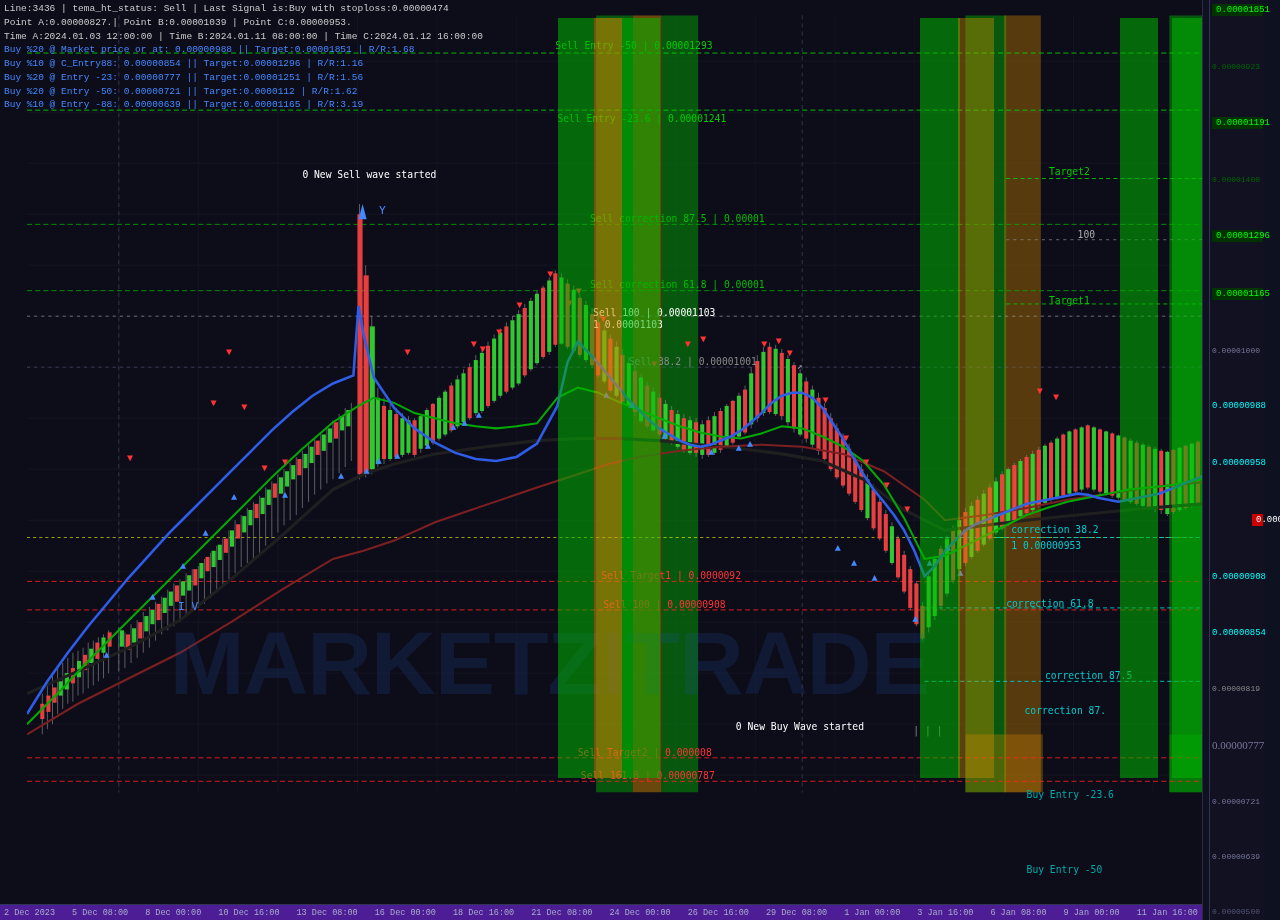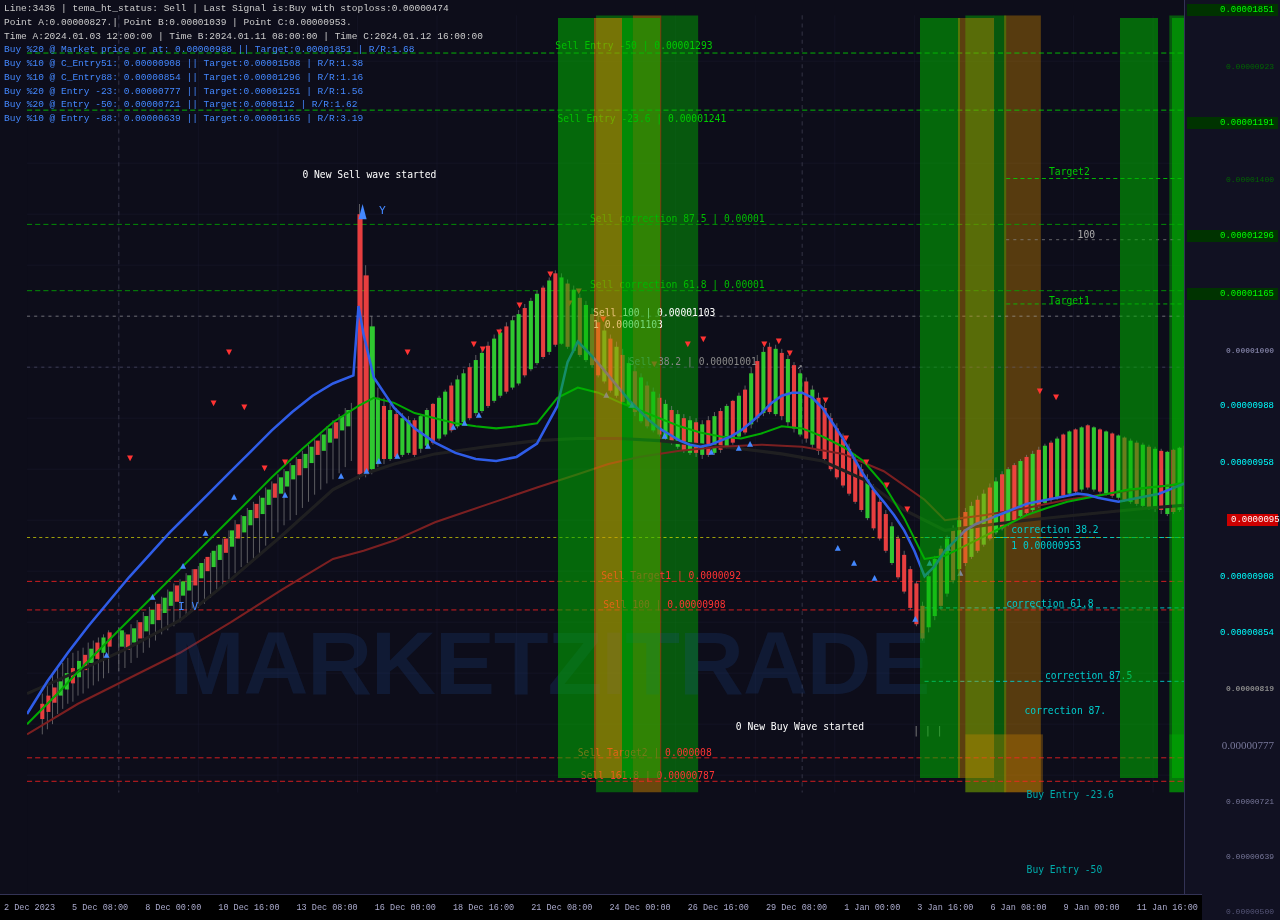--- a/index.html
+++ b/index.html
@@ -34,23 +34,23 @@
       font-size: 9.5px;
       line-height: 1.45;
       z-index: 10;
       pointer-events: none;
     }
 
     .info-panel .line1 { color: #aaaaaa; }
 
     .price-scale {
       position: absolute;
-      right: 0;
+      right: 15px;
       top: 0;
-      width: 96px;
+      width: 56px;
       height: 100%;
       background: #111122;
       border-left: 1px solid #333355;
       z-index: 10;
       display: flex;
       flex-direction: column;
       justify-content: space-between;
       padding: 4px 2px;
     }
 
@@ -64,22 +64,22 @@
 
     .price-label.green { color: #00ff00; background: #003300; padding: 1px 4px; }
     .price-label.red-bg { color: #ffffff; background: #cc0000; padding: 1px 4px; margin-left: 40px; }
     .price-label.cyan { color: #00ffff; font-family: Liberation Mono, monospace; }
 
     .time-scale {
       position: absolute;
       bottom: 0;
       left: 0;
       right: 78px;
-      height: 26px;
-      background: #000000;
+      height: 16px;
+      background: #4c1d95;
       border-top: 1px solid #333355;
       z-index: 10;
       display: flex;
       align-items: center;
       justify-content: space-between;
       padding: 0 4px;
     }
 
     .time-label {
       color: #aaaacc;
@@ -758,41 +758,40 @@
 
     <text x="869" y="720" fill="#888888" font-size="9.5" font-family="monospace">| | |</text>
 
   </svg>
 
   <div class="info-panel">
     <div>Line:3436 | tema_ht_status: Sell | Last Signal is:Buy with stoploss:0.00000474</div>
     <div>Point A:0.00000827.| Point B:0.00001039 | Point C:0.00000953.</div>
     <div>Time A:2024.01.03 12:00:00 | Time B:2024.01.11 08:00:00 | Time C:2024.01.12 16:00:00</div>
     <div><span style="color:#4488ff">Buy %20 @ Market price or at: 0.00000988 || Target:0.00001851 | R/R:1.68</span></div>
-    <div><span style="color:#4488ff">Buy %10 @ C_Entry51: 0.00000908 || Target:0.00001508 | R/R:1.38</span></div>
     <div><span style="color:#4488ff">Buy %10 @ C_Entry88: 0.00000854 || Target:0.00001296 | R/R:1.16</span></div>
     <div><span style="color:#4488ff">Buy %20 @ Entry -23: 0.00000777 || Target:0.00001251 | R/R:1.56</span></div>
     <div><span style="color:#4488ff">Buy %20 @ Entry -50: 0.00000721 || Target:0.0000112 | R/R:1.62</span></div>
     <div><span style="color:#4488ff">Buy %10 @ Entry -88: 0.00000639 || Target:0.00001165 | R/R:3.19</span></div>
   </div>
 
   <div class="price-scale">
     <div class="price-label green">0.00001851</div>
     <div class="price-label" style="color:#006600; font-size:8px;">0.00000923</div>
     <div class="price-label green">0.00001191</div>
     <div class="price-label" style="color:#006600; font-size:8px;">0.00001400</div>
     <div class="price-label green">0.00001296</div>
     <div class="price-label green">0.00001165</div>
-    <div class="price-label" style="color:#777799; font-size:8px;font-weight:bold;">0.00001000</div>
+    <div class="price-label" style="color:#777799; font-size:8px;">0.00001000</div>
     <div class="price-label cyan">0.00000988</div>
     <div class="price-label cyan">0.00000958</div>
     <div class="price-label red-bg">0.00000953</div>
     <div class="price-label cyan">0.00000908</div>
     <div class="price-label cyan">0.00000854</div>
-    <div class="price-label" style="color:#888888; font-size:8px;font-weight:bold;">0.00000819</div>
+    <div class="price-label" style="color:#888888; font-size:8px;">0.00000819</div>
     <div class="price-label" style="color:#777799; font-size:11px;font-family:Liberation Serif, serif;">0.00000777</div>
     <div class="price-label" style="color:#777799; font-size:8px;">0.00000721</div>
     <div class="price-label" style="color:#777799; font-size:8px;">0.00000639</div>
     <div class="price-label" style="color:#555577; font-size:8px;">0.00000500</div>
   </div>
 
   <div class="time-scale">
     <span class="time-label">2 Dec 2023</span>
     <span class="time-label">5 Dec 08:00</span>
     <span class="time-label">8 Dec 00:00</span>

